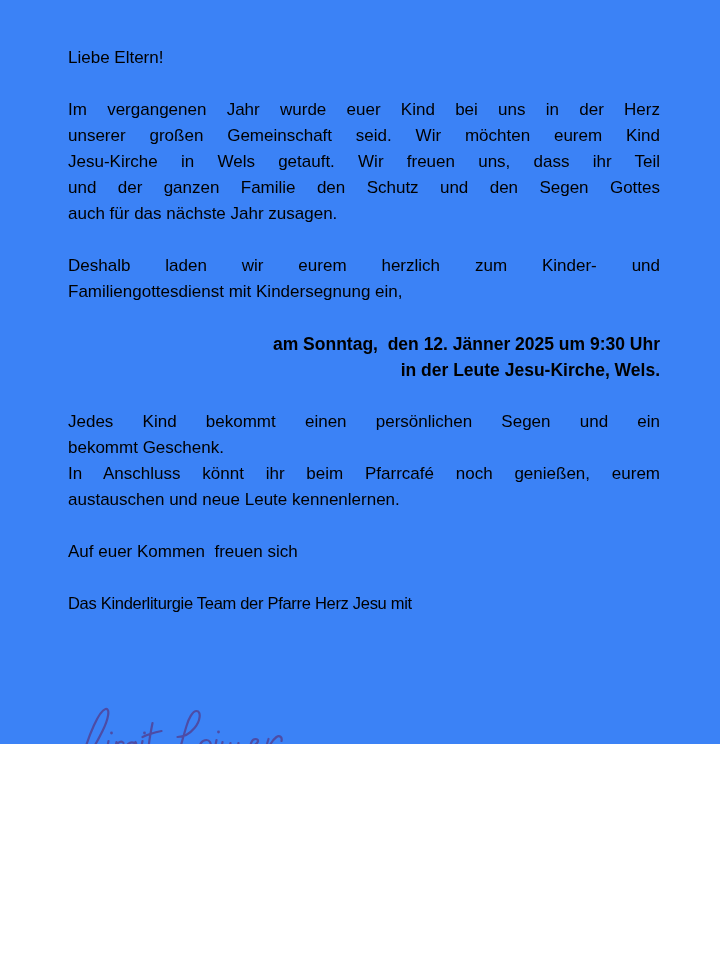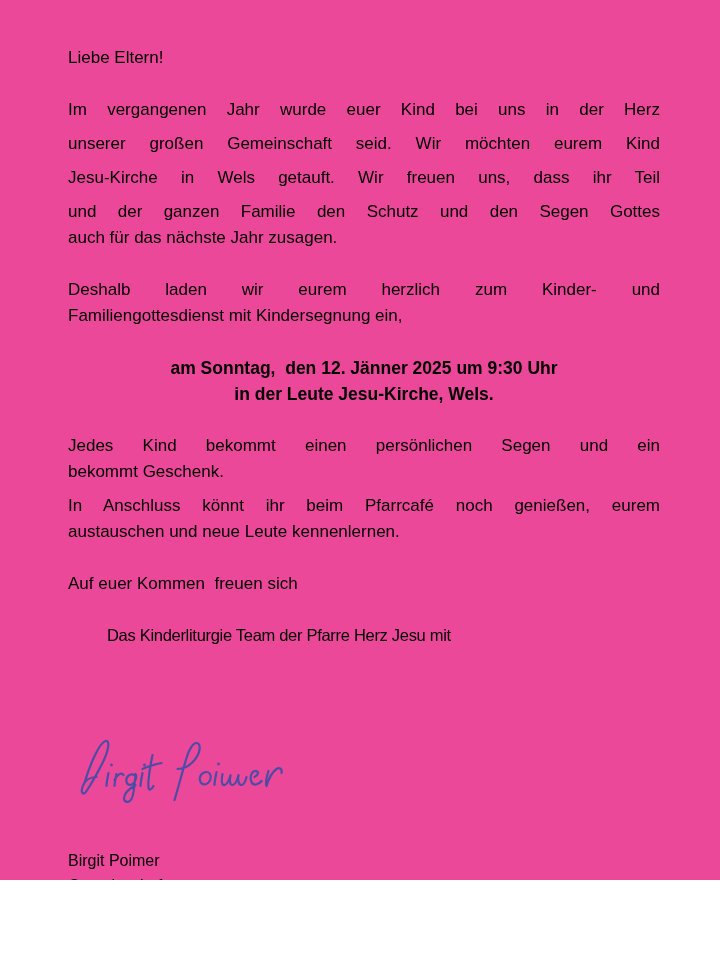--- a/index.html
+++ b/index.html
@@ -1,51 +1,49 @@
 <!DOCTYPE html>
 <html><head>
 <meta charset="utf-8">
 <style>
   html, body { margin: 0; padding: 0; background: #ffffff; }
   .page {
     position: relative;
     width: 720px;
-    height: 880px;
-    background: #ec4899;
+    height: 744px;
+    background: #3b82f6;
     overflow: hidden;
     font-family: "Liberation Sans", "DejaVu Sans", sans-serif;
     color: #000000;
   }
   .content {
     position: absolute;
     left: 68px;
     top: 45px;
     width: 592px;
   }
   .block { margin: 0 0 26px 0; }
   .line {
     font-size: 17px;
     line-height: 26px;
     white-space: pre-wrap;
   }
   .line.j {
     text-align: justify;
     text-align-last: justify;
-    margin-top: 8px;
   }
   .event {
-    text-align: center;
+    text-align: right;
     font-weight: bold;
   }
   .event .line { font-size: 17.5px; }
   .narrow {
     font-size: 16.5px;
     letter-spacing: -0.3px;
     line-height: 24px;
-    margin-left: 39px;
   }
   .signature-wrap {
     margin: 78px 0 0 8px;
     height: 80px;
   }
   .name-block { margin-top: 43px; }
   .name-block .line { font-size: 16px; line-height: 25px; }
 </style>
 </head>
 <body>

